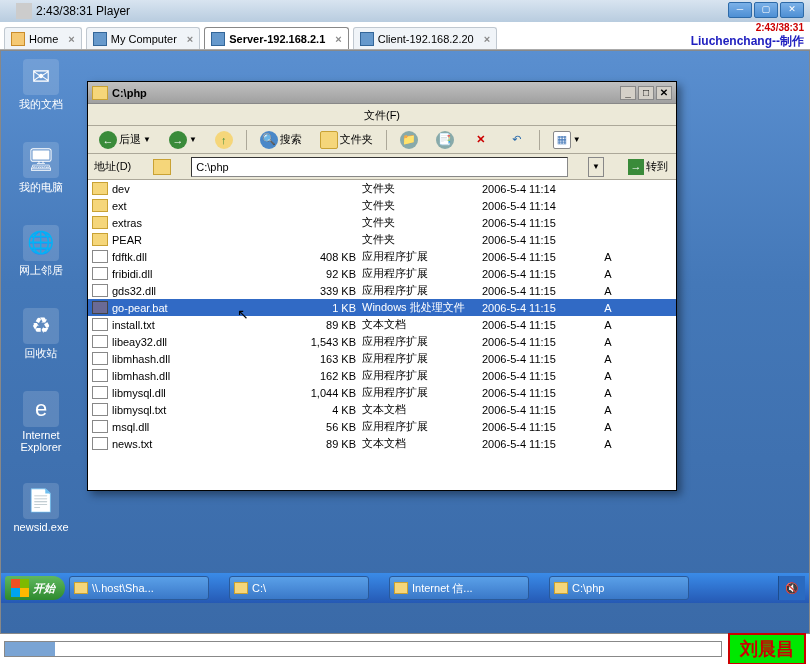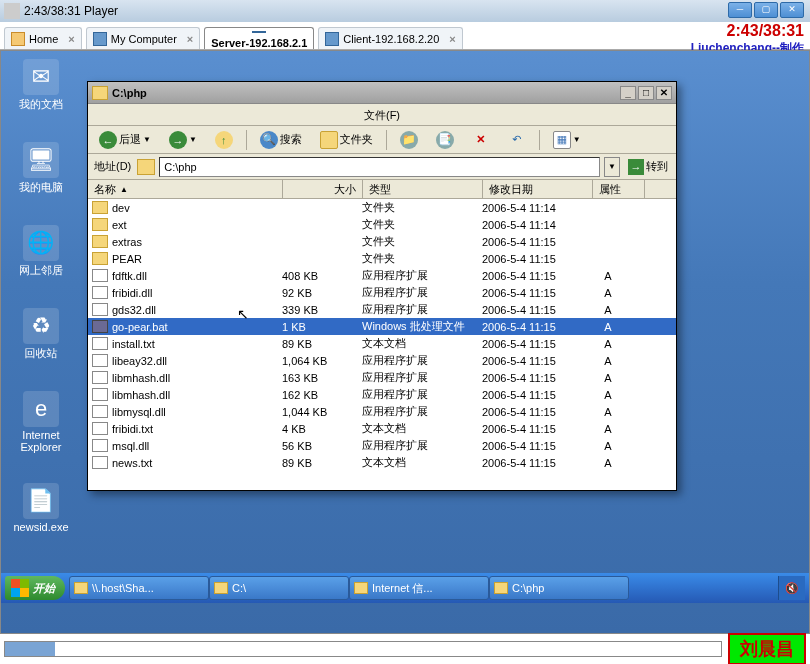--- a/index.html
+++ b/index.html
@@ -1,33 +1,33 @@
 <!DOCTYPE html>
 <html><head>
 <meta charset="utf-8">
 <style>
 * { margin: 0; padding: 0; box-sizing: border-box; font-family: Tahoma, "Microsoft YaHei", sans-serif; font-size: 11px; }
 body { width: 810px; height: 664px; background: #fff; overflow: hidden; position: relative; }
 
 
-.player-title { height: 22px; background: linear-gradient(#d8e4f0, #b8ccdf); display: flex; align-items: center; padding: 0 4px; gap: 4px; }
+.player-title { height: 22px; background: linear-gradient(#d8e4f0, #b8ccdf); display: flex; align-items: center; padding: 0 16px; gap: 4px; }
 .player-title .vmicon { width: 16px; height: 16px; background: #ccc; }
 .player-title .txt { flex: 1; font-size: 12px; }
 .player-btns { position: absolute; right: 6px; top: 2px; display: flex; gap: 2px; }
 .player-btns div { width: 24px; height: 16px; background: linear-gradient(#7bb1e8,#4d8fd4); border: 1px solid #2d6aa8; color: #fff; text-align: center; line-height: 13px; font-size: 9px; border-radius: 2px; }
 
 
 .tabstrip { height: 28px; background: #fff; display: flex; align-items: flex-end; gap: 4px; padding: 2px 4px 0; border-bottom: 1px solid #aaa; position: relative; }
 .tab { display: flex; align-items: center; gap: 4px; padding: 3px 6px; border: 1px solid #c0c8d0; background: #f0f4f8; border-bottom: none; border-radius: 3px 3px 0 0; height: 22px; margin-top: 24px; }
-.tab.active { background: #fff; font-weight: bold; border-color: #888; flex-direction: column; }
+.tab.active { background: #fff; font-weight: bold; border-color: #888; }
 .tab .ico { width: 14px; height: 14px; background: #6699cc; border: 1px solid #336699; }
 .tab .ico.home { background: #f5c974; border-color: #c98c2b; }
 .tab .x { margin-left: 6px; color: #888; font-weight: bold; }
 .tabstrip .toptext { position: absolute; right: 6px; top: 0; text-align: right; font-family: monospace; }
-.tabstrip .t1 { color: #c00; font-weight: bold; font-size: 16px; }
+.tabstrip .t1 { color: #c00; font-weight: bold; font-size: 10px; }
 .tabstrip .t2 { color: #2020c0; font-weight: bold; font-size: 12px; }
 
 
 .desktop { position: absolute; left: 0; right: 0; top: 50px; bottom: 30px; background: linear-gradient(#5a8fd0 0%, #4478b8 40%, #3a6aa8 100%); border: 1px solid #888; }
 .desk-icons { position: absolute; left: 6px; top: 8px; display: flex; flex-direction: column; gap: 30px; }
 .desk-icon { width: 68px; display: flex; flex-direction: column; align-items: center; color: #fff; gap: 2px; text-align: center; }
 .desk-icon .glyph { width: 36px; height: 36px; background: rgba(255,255,255,0.15); border-radius: 4px; display: flex; align-items: center; justify-content: center; font-size: 22px; }
 
 
 .explorer { position: absolute; left: 86px; top: 30px; width: 590px; height: 410px; background: #ece9d8; border: 1px solid #000; box-shadow: 4px 4px 8px rgba(0,0,0,0.4); display: flex; flex-direction: column; }
@@ -40,21 +40,21 @@
 .menubar { height: 22px; display: flex; align-items: center; gap: 2px; padding: 0 4px; border-bottom: 1px solid #aca899; background: #ece9d8; flex-direction: column; }
 .menubar .mi { padding: 2px 6px; }
 .menubar .xpflag { margin-left: auto; width: 30px; height: 18px; display: flex; }
 .menubar .xpflag div { flex: 1; }
 
 .toolbar { height: 28px; display: flex; align-items: center; gap: 4px; padding: 0 4px; border-bottom: 1px solid #aca899; background: #ece9d8; }
 .tbtn { display: flex; align-items: center; gap: 2px; padding: 2px 6px; border: 1px solid transparent; border-radius: 3px; }
 .tbtn .tico { width: 18px; height: 18px; border-radius: 9px; display: inline-flex; align-items: center; justify-content: center; color: #fff; font-size: 11px; }
 .sep { width: 1px; height: 20px; background: #aca899; margin: 0 2px; }
 
-.addrbar { height: 26px; display: flex; align-items: center; gap: 4px; padding: 0 4px; border-bottom: 1px solid #aca899; background: #ece9d8; }
+.addrbar { height: 26px; display: flex; align-items: center; gap: 20px; padding: 0 4px; border-bottom: 1px solid #aca899; background: #ece9d8; }
 .addrbar .lbl { padding: 0 2px; }
 .addrbar .addricon { width: 18px; height: 16px; background: #f5d67a; border: 1px solid #c9a234; }
 .addrbar .addrinput { flex: 1; height: 20px; border: 1px inset #888; background: #fff; padding: 0 4px; display: flex; align-items: center; }
 .addrbar .ddbtn { width: 16px; height: 20px; background: #ece9d8; border: 1px solid #888; text-align: center; font-size: 8px; line-height: 18px; }
 .addrbar .gobtn { display: flex; align-items: center; gap: 2px; padding: 2px 4px; }
 .addrbar .gobtn .gico { width: 16px; height: 16px; background: #3a8b3a; color: #fff; text-align: center; line-height: 15px; }
 
 .filehead { height: 19px; background: #ece9d8; display: flex; border-bottom: 1px solid #aca899; }
 .filehead div { border-right: 1px solid #aca899; padding: 2px 6px; display: flex; align-items: center; }
 .fcol-name { width: 195px; }
@@ -64,21 +64,21 @@
 .fcol-attr { width: 52px; }
 .filehead .arrow { margin-left: 4px; font-size: 8px; }
 
 .filelist { flex: 1; background: #fff; overflow-y: scroll; overflow-x: scroll; font-family: "SimSun", monospace; font-size: 12px; }
 .frow { display: flex; height: 17px; align-items: center; white-space: nowrap; }
 .frow.selected { background: #316ac5; color: #fff; }
 .frow .ico { width: 16px; height: 13px; margin-left: 4px; margin-right: 4px; display: inline-block; background: #f5d67a; border: 1px solid #c9a234; }
 .frow .ico.file { background: #fff; border: 1px solid #888; }
 .frow .ico.bat { background: #6a6a95; border: 1px solid #444; }
 .frow .n { width: 170px; }
-.frow .s { width: 80px; padding-right: 21px; }
+.frow .s { width: 80px; text-align: right; padding-right: 6px; }
 .frow .t { width: 120px; }
 .frow .d { width: 110px; }
 .frow .a { width: 32px; text-align: center; }
 .cursor { position: absolute; pointer-events: none; font-size: 14px; color: #000; }
 
 
 .filelist::-webkit-scrollbar { width: 16px; height: 16px; background: #ece9d8; }
 .filelist::-webkit-scrollbar-thumb { background: #c8c4b8; border: 1px solid #888; }
 
 
@@ -236,38 +236,20 @@
       <span class="addricon"></span>
       <div class="addrinput">
           <span>C:\php</span>
         </div>
       <div class="ddbtn">▼</div>
       <div class="gobtn">
           <span class="gico">→</span>
           <span>转到</span>
         </div>
     </div>
-    <div class="filehead">
-      <div class="fcol-name">
-          <span>名称</span>
-          <span class="arrow">▲</span>
-        </div>
-      <div class="fcol-size">
-          <span>大小</span>
-        </div>
-      <div class="fcol-type">
-          <span>类型</span>
-        </div>
-      <div class="fcol-date">
-          <span>修改日期</span>
-        </div>
-      <div class="fcol-attr">
-          <span>属性</span>
-        </div>
-    </div>
     <div class="filelist" id="filelist-target">
     <div class="frow">
           <span class="ico "></span>
           <span class="n">dev</span>
           <span class="s"></span>
           <span class="t">文件夹</span>
           <span class="d">2006-5-4 11:14</span>
           <span class="a"></span>
         </div>
         <div class="frow">
@@ -330,21 +312,21 @@
           <span class="ico file"></span>
           <span class="n">install.txt</span>
           <span class="s">89 KB</span>
           <span class="t">文本文档</span>
           <span class="d">2006-5-4 11:15</span>
           <span class="a">A</span>
         </div>
         <div class="frow">
           <span class="ico file"></span>
           <span class="n">libeay32.dll</span>
-          <span class="s">1,064 KB</span>
+          <span class="s">1,543 KB</span>
           <span class="t">应用程序扩展</span>
           <span class="d">2006-5-4 11:15</span>
           <span class="a">A</span>
         </div>
         <div class="frow">
           <span class="ico file"></span>
           <span class="n">libmhash.dll</span>
           <span class="s">163 KB</span>
           <span class="t">应用程序扩展</span>
           <span class="d">2006-5-4 11:15</span>
@@ -361,21 +343,21 @@
         <div class="frow">
           <span class="ico file"></span>
           <span class="n">libmysql.dll</span>
           <span class="s">1,044 KB</span>
           <span class="t">应用程序扩展</span>
           <span class="d">2006-5-4 11:15</span>
           <span class="a">A</span>
         </div>
         <div class="frow">
           <span class="ico file"></span>
-          <span class="n">fribidi.txt</span>
+          <span class="n">libmysql.txt</span>
           <span class="s">4 KB</span>
           <span class="t">文本文档</span>
           <span class="d">2006-5-4 11:15</span>
           <span class="a">A</span>
         </div>
         <div class="frow">
           <span class="ico file"></span>
           <span class="n">msql.dll</span>
           <span class="s">56 KB</span>
           <span class="t">应用程序扩展</span>
@@ -398,21 +380,21 @@
   <div class="taskbar">
     <div class="start">
       <div class="sicon">
         <div style="background:#f25022"></div>
           <div style="background:#7fba00"></div>
         <div style="background:#00a4ef"></div>
           <div style="background:#ffb900"></div>
       </div>
       <span>开始</span>
     </div>
-    <span id="taskbtns-target" style="display:flex;gap:0;flex:1">
+    <span id="taskbtns-target" style="display:flex;gap:20px;flex:1">
         <div class="tbutton">
           <span class="tbico"></span>
           <span>\\.host\Sha...</span>
         </div>
         <div class="tbutton">
           <span class="tbico"></span>
           <span>C:\</span>
         </div>
         <div class="tbutton">
           <span class="tbico"></span>

